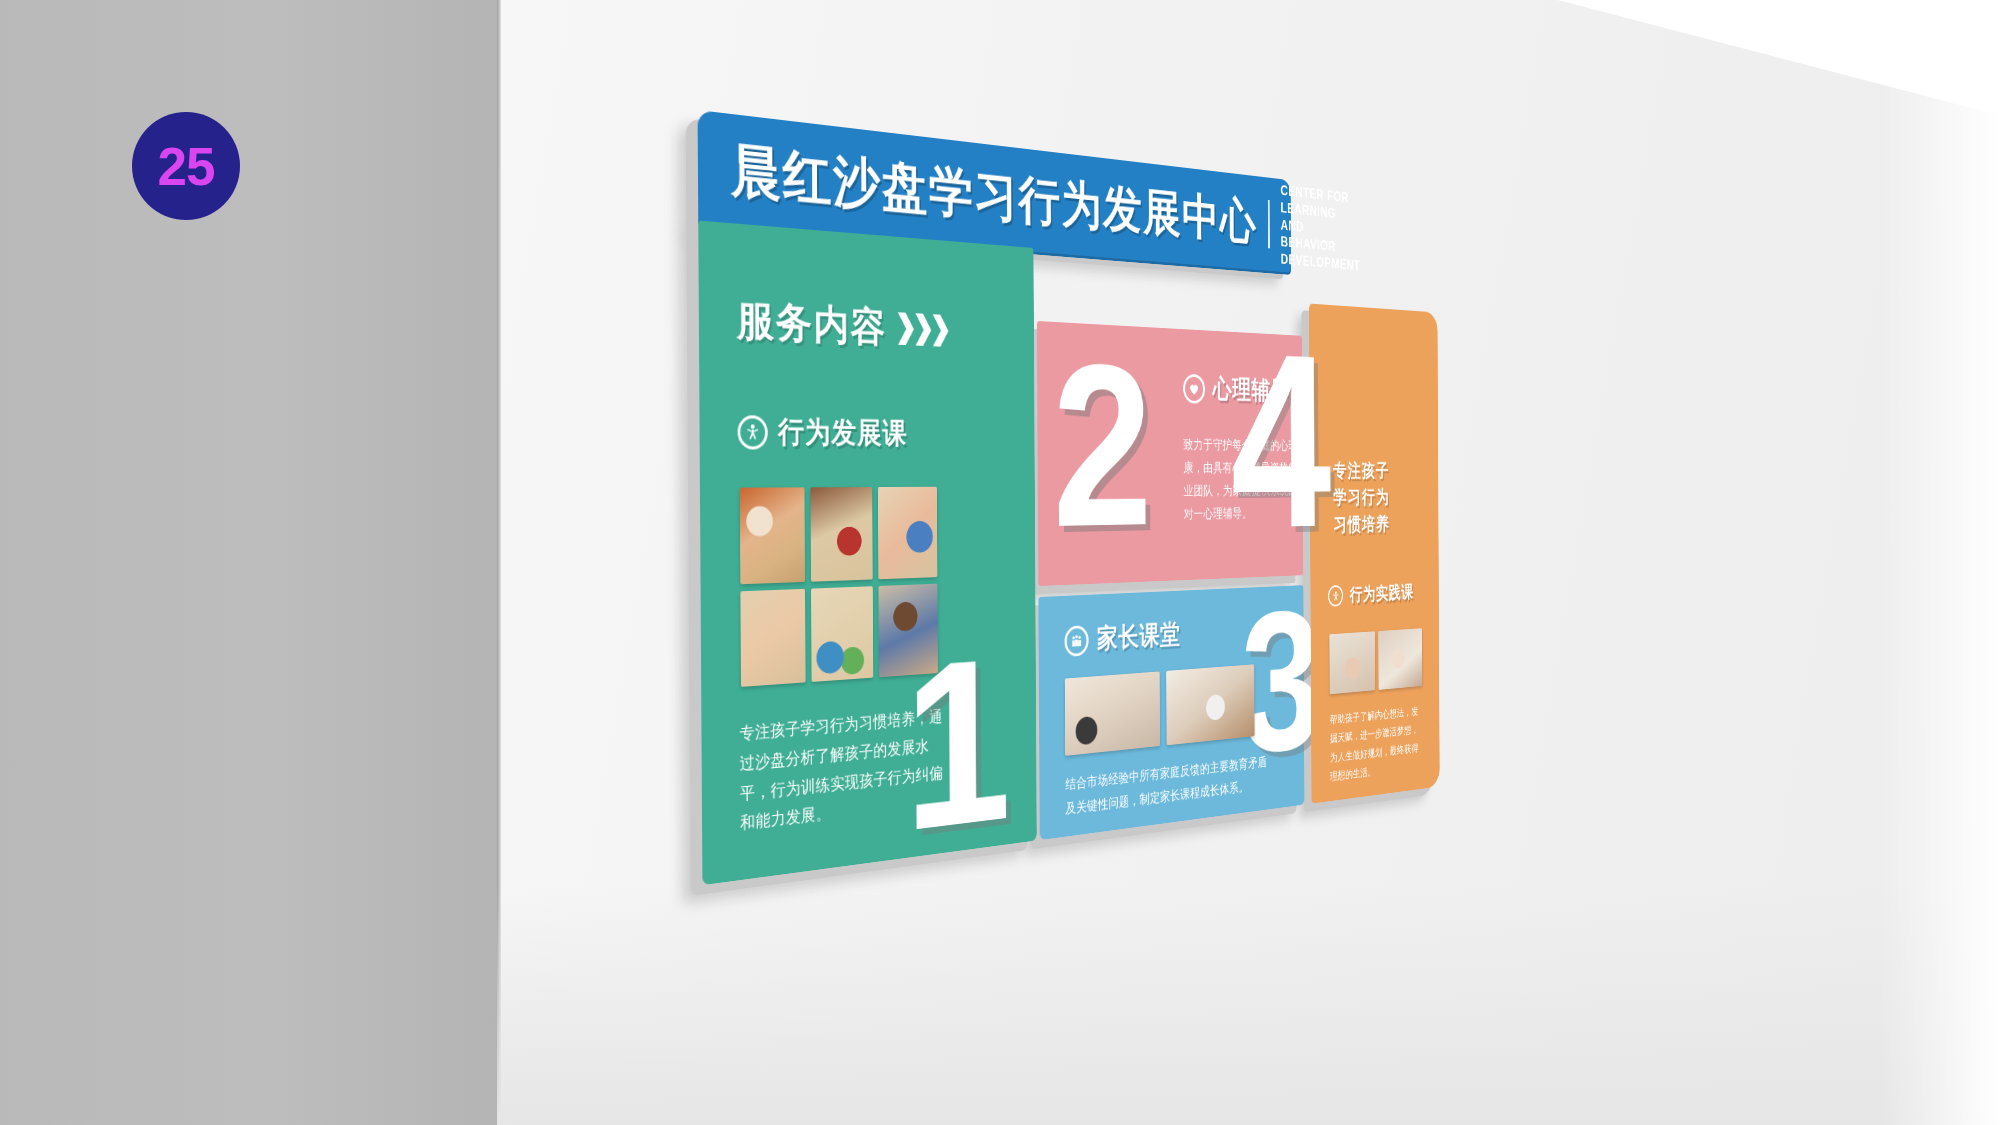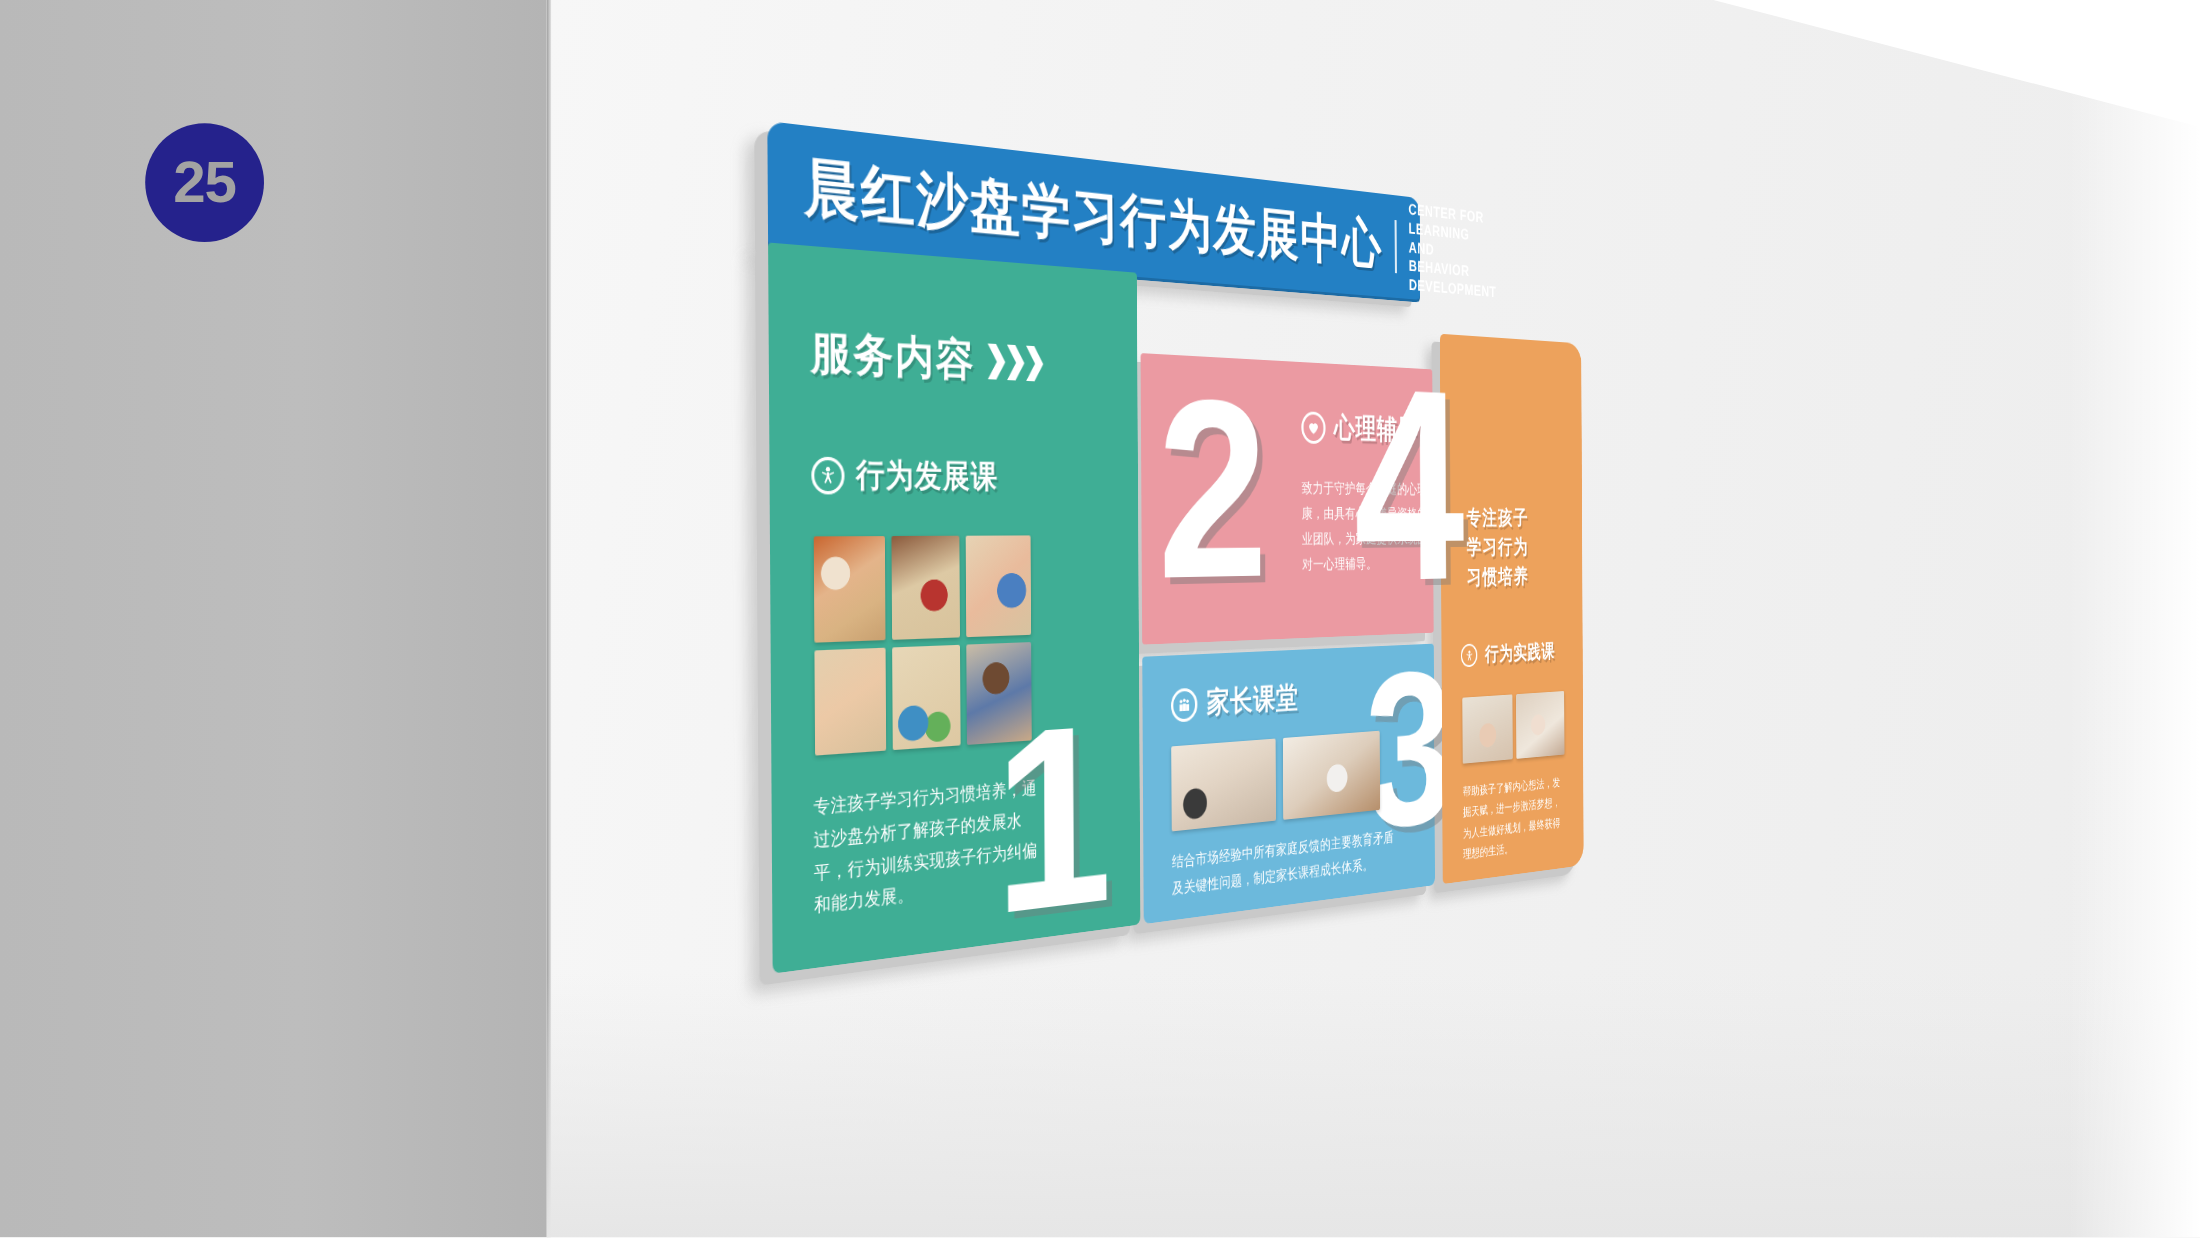--- a/index.html
+++ b/index.html
@@ -17,21 +17,21 @@
   .ceiling{position:absolute;left:1390px;top:-2px;width:620px;height:120px;
            background:#ffffff;
            clip-path:polygon(0 0,100% 0,100% 100%,160px 0);}
   .floor-shade{position:absolute;left:497px;bottom:0;width:1503px;height:240px;
                background:linear-gradient(0deg,#e6e6e6,rgba(236,236,236,0));}
   .right-edge{position:absolute;right:0;top:0;width:120px;height:1125px;
               background:linear-gradient(90deg,rgba(255,255,255,0),#ffffff);}
 
   
   #badge{position:absolute;left:132px;top:112px;width:108px;height:108px;
-         border-radius:50%;background:#25228c;color:#a3a3a3;
+         border-radius:50%;background:#25228c;color:#d946ef;
          display:flex;align-items:center;justify-content:center;
          font-size:53px;font-weight:700;letter-spacing:-1px;}
 
   
   #signage{position:absolute;left:700px;top:118px;width:940px;height:760px;
            transform-style:preserve-3d;
            transform:perspective(1500px) rotateY(26deg) rotateZ(-0.4deg) scale(1.02);
            transform-origin:left center;}
 
   

